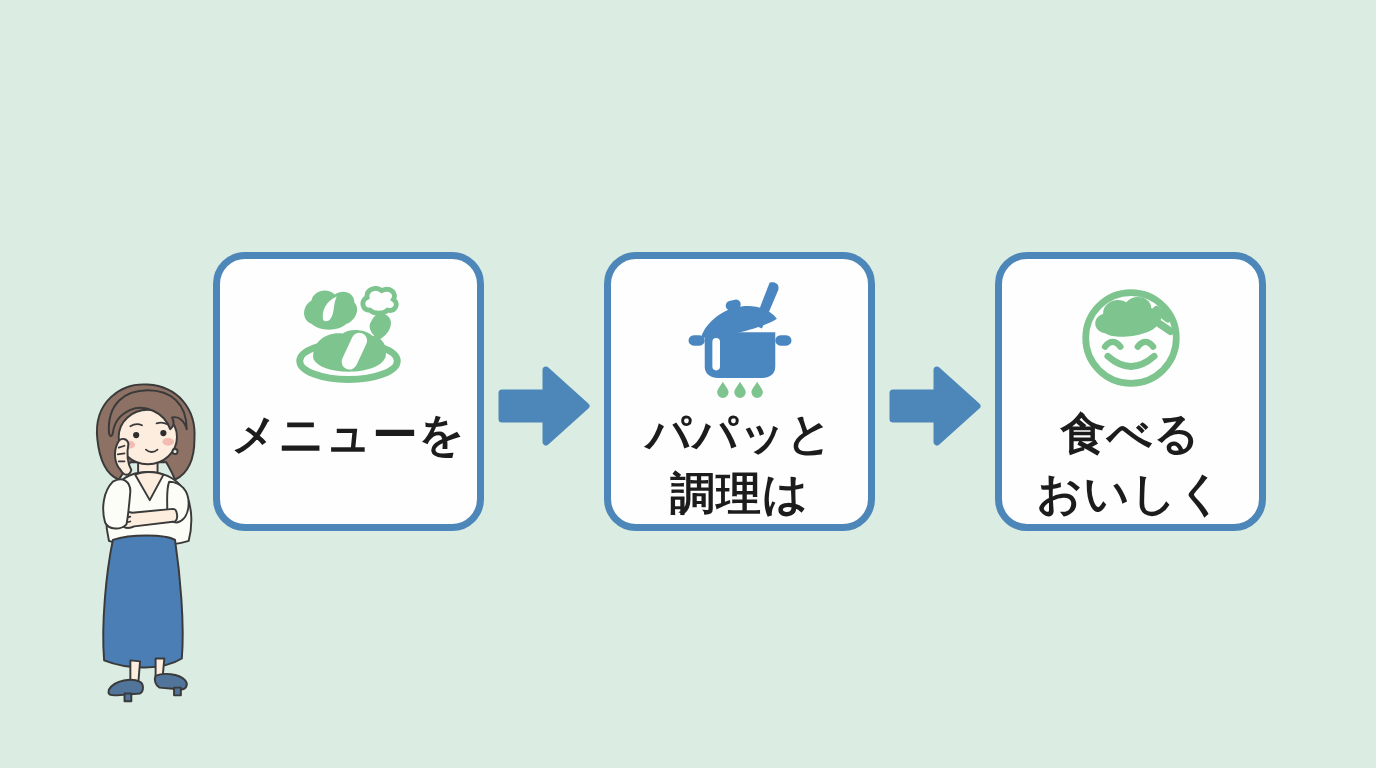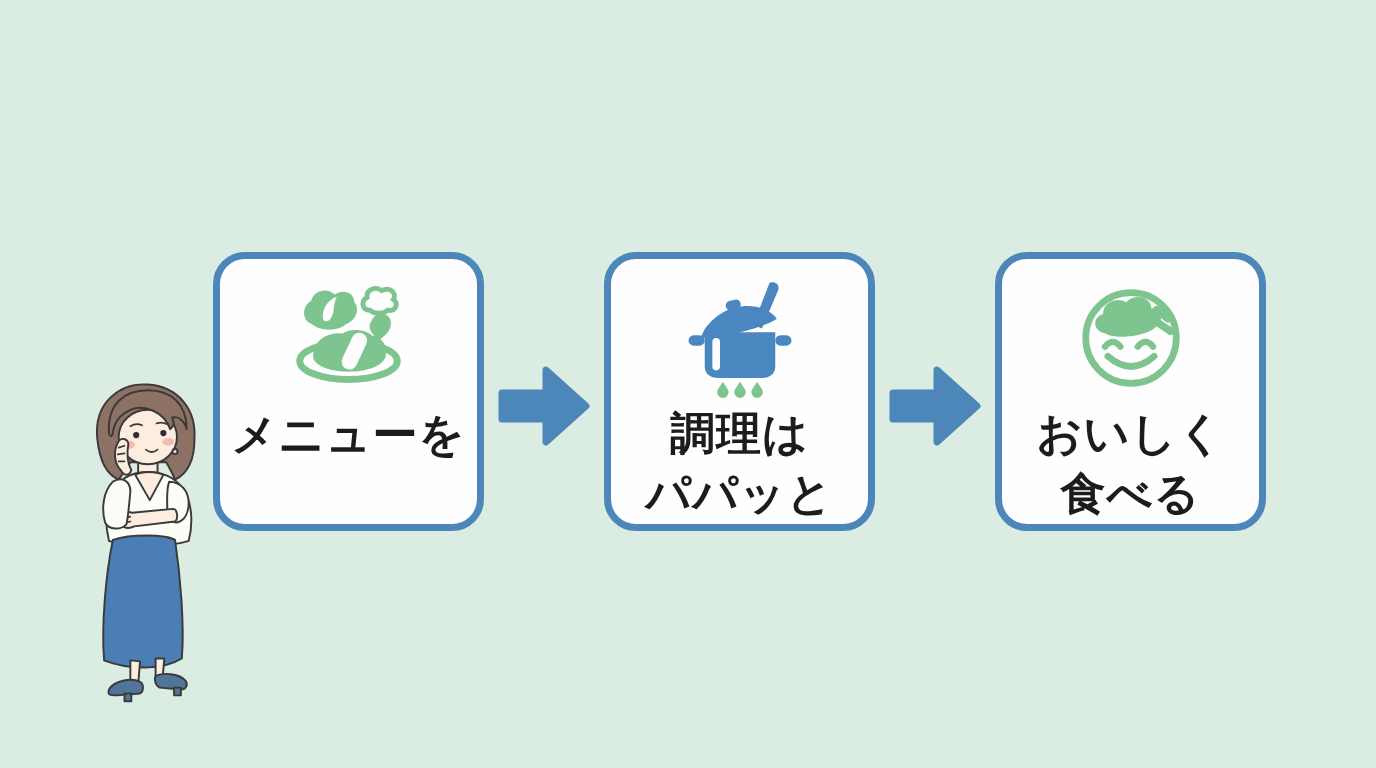--- a/index.html
+++ b/index.html
@@ -151,22 +151,22 @@
           </g>
           <rect x="36" y="64" width="8" height="34" rx="4" fill="#FEFEFE"></rect>
           <g fill="#7EC48E">
             <path d="M47,110 C50,115 53,118 53,121 a6,6 0 1,1 -12,0 C41,118 44,115 47,110 Z"></path>
             <path d="M65,110 C68,115 71,118 71,121 a6,6 0 1,1 -12,0 C59,118 62,115 65,110 Z"></path>
             <path d="M83,110 C86,115 89,118 89,121 a6,6 0 1,1 -12,0 C77,118 80,115 83,110 Z"></path>
           </g>
         </svg>
       </div>
       <div class="card-label">
+        <div>パパッと</div>
         <div>調理は</div>
-        <div>パパッと</div>
       </div>
     </div>
 
     <div class="arrow-wrap">
       <svg width="92" height="84" viewBox="0 0 92 84" aria-hidden="true">
         <polygon points="4,29 48,29 48,6 88,42 48,78 48,55 4,55" stroke-width="7" stroke-linejoin="round" fill="#4D86B8" stroke="#4D86B8"></polygon>
       </svg>
     </div>
 
     <div class="card">
@@ -180,19 +180,19 @@
             <rect x="80" y="40" width="21" height="8" rx="4" transform="rotate(34 90 44)"></rect>
           </g>
           <g fill="none" stroke-width="6.5" stroke-linecap="round" stroke="#7EC48E">
             <path d="M28,64 Q36,54 44,64"></path>
             <path d="M62,64 Q70,54 78,64"></path>
             <path d="M31,74 Q55,95 79,74" stroke-width="7"></path>
           </g>
         </svg>
       </div>
       <div class="card-label">
+        <div>食べる</div>
         <div>おいしく</div>
-        <div>食べる</div>
       </div>
     </div>
 
   </div>
 </div>
 
 </body></html>

